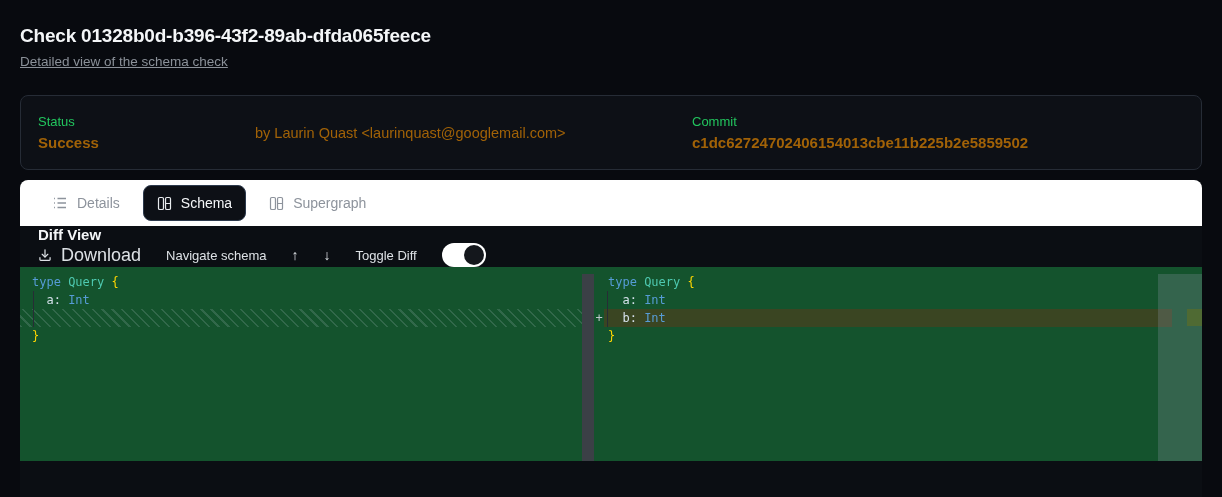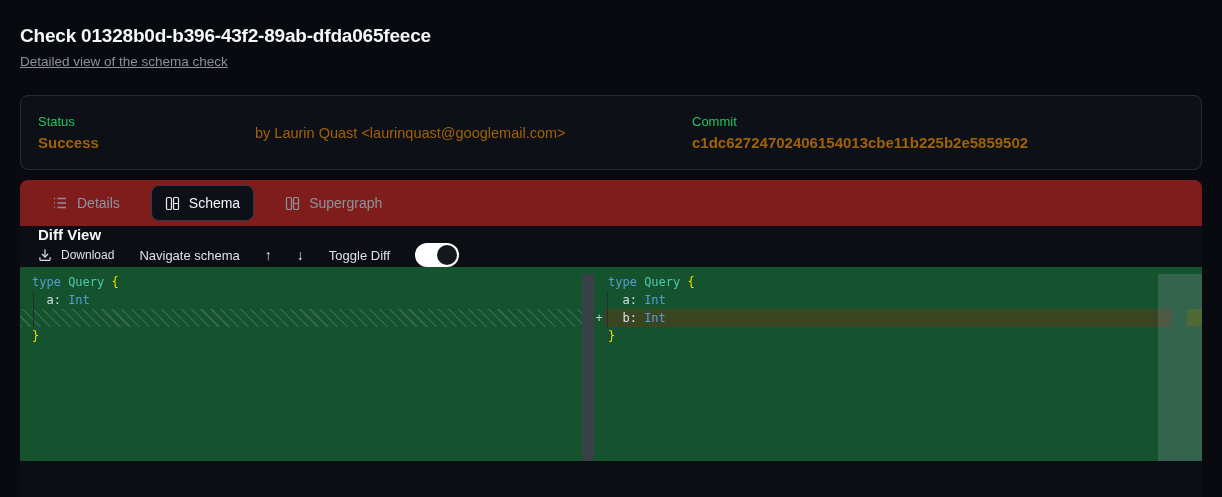--- a/index.html
+++ b/index.html
@@ -44,43 +44,43 @@
     font-size:14px; color:#8d939c; cursor:pointer;
   }
   .graph-tab .tab-check { font-size:12px; color:#7c828b; }
   .graph-tab.active {
     background:#0b0e13; color:#f4f6f8; border-radius:6px 6px 0 0; font-weight:500;
   }
   .graph-tab.active svg { stroke:#cfd5db; }
 
   
   .view-tabs {
-    height:46px; background:#7f1d1d; display:flex; align-items:center;
-    padding-left:18px; gap:17px;
+    height:46px; background:#ffffff; display:flex; align-items:center;
+    padding-left:18px; gap:9px;
   }
   .view-tab {
     display:flex; align-items:center; gap:9px; height:36px; padding:0 13px;
     font-size:14px; color:#8d939c; border:1px solid transparent; border-radius:8px;
     cursor:pointer;
   }
   .view-tab svg { stroke:#8d939c; }
   .view-tab.active {
     color:#f4f6f8; background:#0d1016; border-color:#2d3a4d; font-weight:500;
   }
   .view-tab.active svg { stroke:#e8ebee; }
 
   
   .diff-header {
     height:41px; background:#0b0e13; display:flex; align-items:flex-start;
     padding:0 17px 0 18px;
     flex-direction:column;
   }
   .diff-title { font-size:15px; font-weight:700; color:#f4f6f8; margin-right:auto; }
   .diff-controls { display:flex; align-items:center; gap:25px; }
-  .tool-btn { display:flex; align-items:center; gap:9px; font-size:12px; color:#dde1e5; cursor:pointer; }
+  .tool-btn { display:flex; align-items:center; gap:9px; font-size:18px; color:#dde1e5; cursor:pointer; }
   .tool-label { font-size:13px; color:#dde1e5; }
   .arrow-btn { font-size:14px; color:#dde1e5; cursor:pointer; line-height:1; }
   .switch {
     width:44px; height:24px; border-radius:12px; background:#ffffff;
     position:relative; cursor:pointer;
   }
   .switch .knob {
     position:absolute; top:2px; right:2px; width:20px; height:20px;
     border-radius:50%; background:#14171c;
   }

